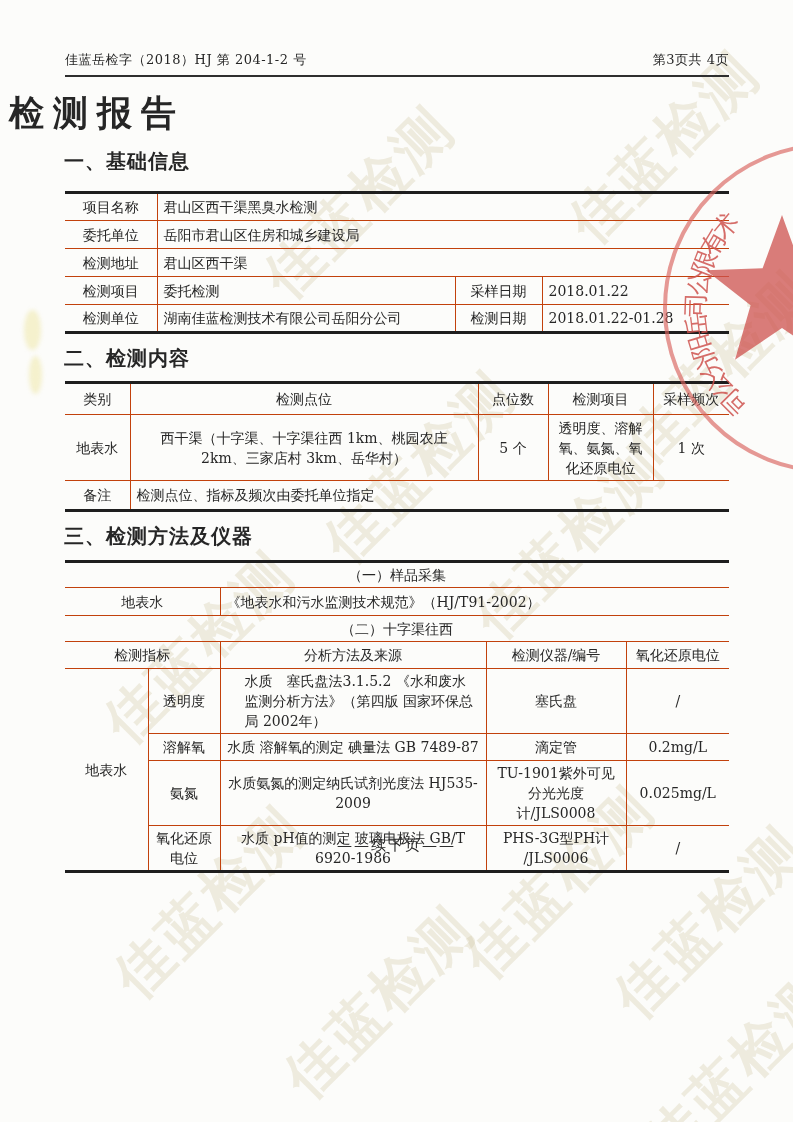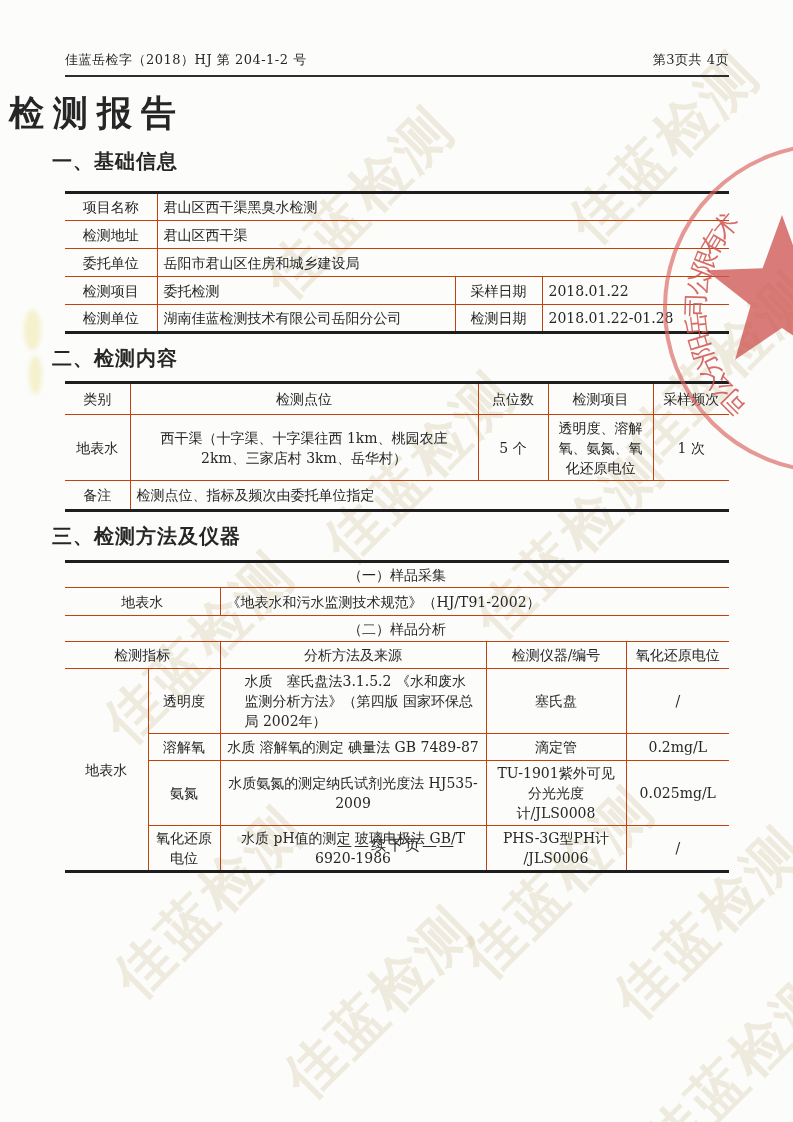--- a/index.html
+++ b/index.html
@@ -5,21 +5,21 @@
   html,body{margin:0;padding:0;background:#e8e8e8;}
   .page{
     position:relative;width:793px;height:1122px;margin:0 auto;
     background:#fcfcfa;overflow:hidden;
     font-family:"DejaVu Serif","Liberation Serif",serif;color:#262626;
   }
   
   .hdr{position:absolute;top:51px;left:65px;width:664px;display:flex;justify-content:space-between;font-size:13px;letter-spacing:.5px;}
   .hdr-line{position:absolute;top:75px;left:65px;width:664px;border-top:2px solid #2e2e2e;}
   .title{position:absolute;top:90px;left:0;width:100%;text-align:left;font-size:35px;font-weight:bold;letter-spacing:9px;text-indent:9px;}
-  .sec{position:absolute;left:52px;font-size:20px;font-weight:bold;letter-spacing:1px;text-align:center;}
+  .sec{position:absolute;left:64px;font-size:20px;font-weight:bold;letter-spacing:1px;text-align:center;}
   #sec1{top:148px}#sec2{top:345px}#sec3{top:523px}
   
   .tbl{position:absolute;left:65px;}
   #t1{top:191px}#t2{top:381px}#t3{top:560px}
   table{border-collapse:collapse;table-layout:fixed;width:664px;font-size:14px;
         border-top:3px solid #1e1e1e;border-bottom:3px solid #1e1e1e;}
   td{border:1px solid #c2410c;text-align:center;padding:2px 6px;line-height:20px;word-break:break-word;}
   td.eL{border-left:none}
   td.eR{border-right:none}
   td.lft{text-align:left;}
@@ -72,26 +72,26 @@
           <col style="width:298px">
           <col style="width:87px">
           <col style="width:187px">
         </colgroup>
       <tbody>
           <tr style="height:28px">
         <td class="eL">项目名称</td>
         <td class="eR lft" colspan="3">君山区西干渠黑臭水检测</td>
       </tr>
       <tr style="height:28px">
+        <td class="eL">委托单位</td>
+        <td class="eR lft" colspan="3">岳阳市君山区住房和城乡建设局</td>
+      </tr>
+      <tr style="height:28px">
         <td class="eL">检测地址</td>
         <td class="eR lft" colspan="3">君山区西干渠</td>
-      </tr>
-      <tr style="height:28px">
-        <td class="eL">委托单位</td>
-        <td class="eR lft" colspan="3">岳阳市君山区住房和城乡建设局</td>
       </tr>
       <tr style="height:28px">
         <td class="eL">检测项目</td>
         <td class="lft">委托检测</td>
         <td>采样日期</td>
         <td class="eR lft">2018.01.22</td>
       </tr>
       <tr style="height:28px">
         <td class="eL">检测单位</td>
         <td class="lft">湖南佳蓝检测技术有限公司岳阳分公司</td>
@@ -147,21 +147,21 @@
         </colgroup>
       <tbody>
           <tr style="height:26px">
         <td class="eL eR" colspan="5">（一）样品采集</td>
       </tr>
       <tr style="height:28px">
         <td class="eL" colspan="2">地表水</td>
         <td class="eR lft" colspan="3">《地表水和污水监测技术规范》（HJ/T91-2002）</td>
       </tr>
       <tr style="height:26px">
-        <td class="eL eR" colspan="5">（二）样品分析</td>
+        <td class="eL eR" colspan="5">（二）十字渠往西</td>
       </tr>
       <tr style="height:27px">
         <td class="eL" colspan="2">检测指标</td>
         <td>分析方法及来源</td>
         <td>检测仪器/编号</td>
         <td class="eR">氧化还原电位</td>
       </tr>
       <tr style="height:45px">
         <td class="eL" rowspan="4">地表水</td>
         <td>透明度</td>

